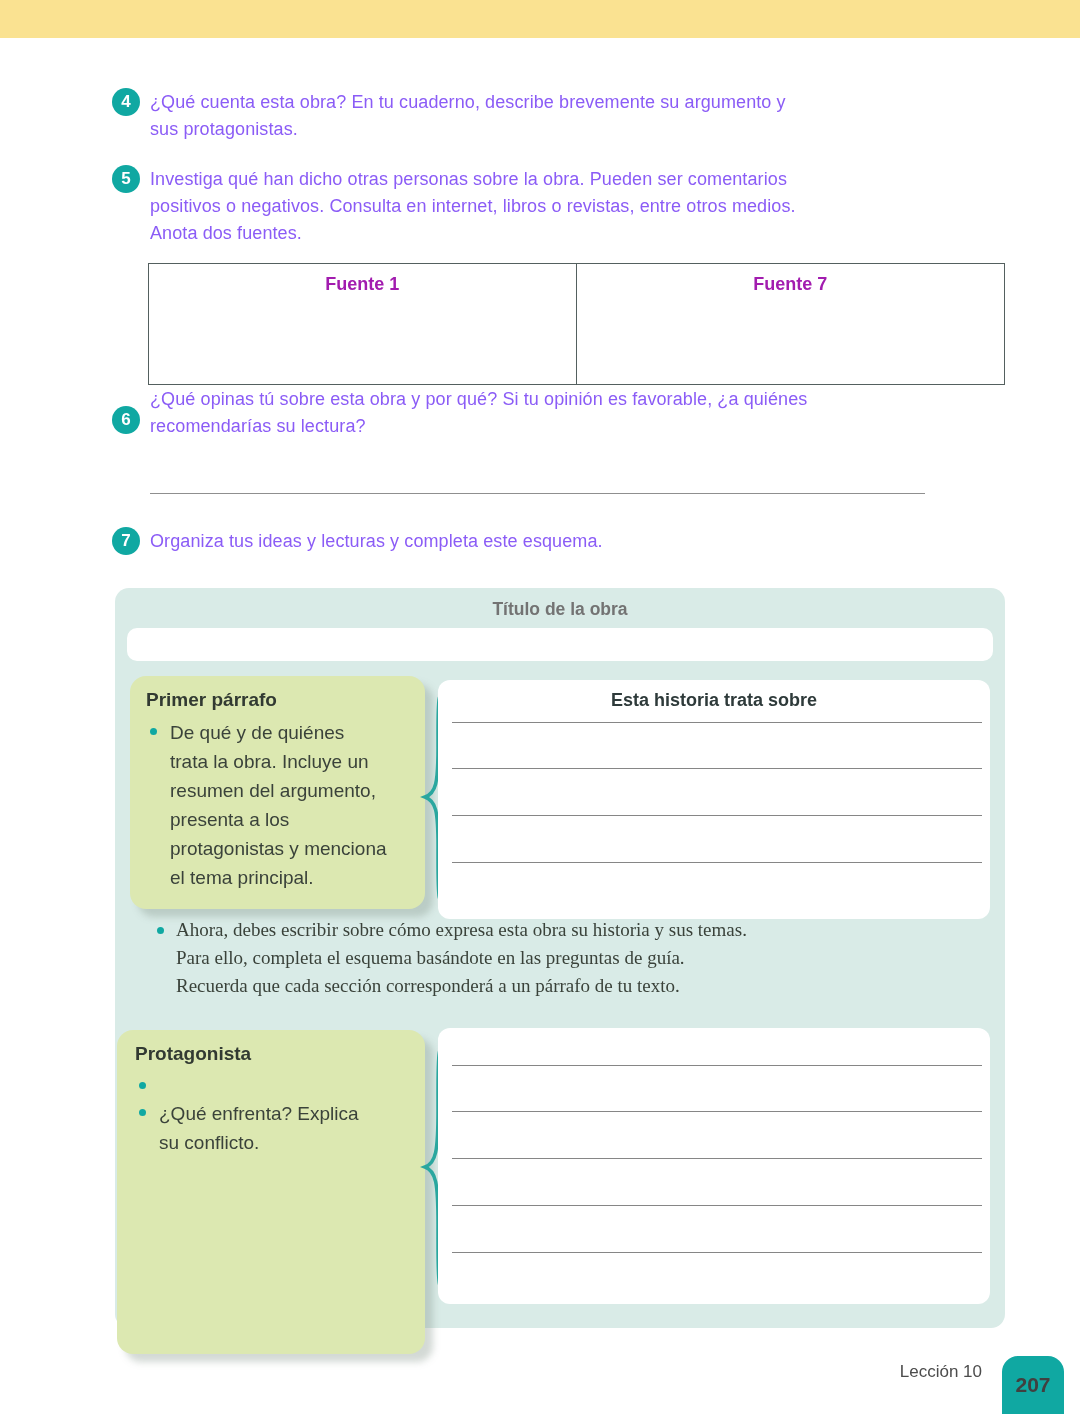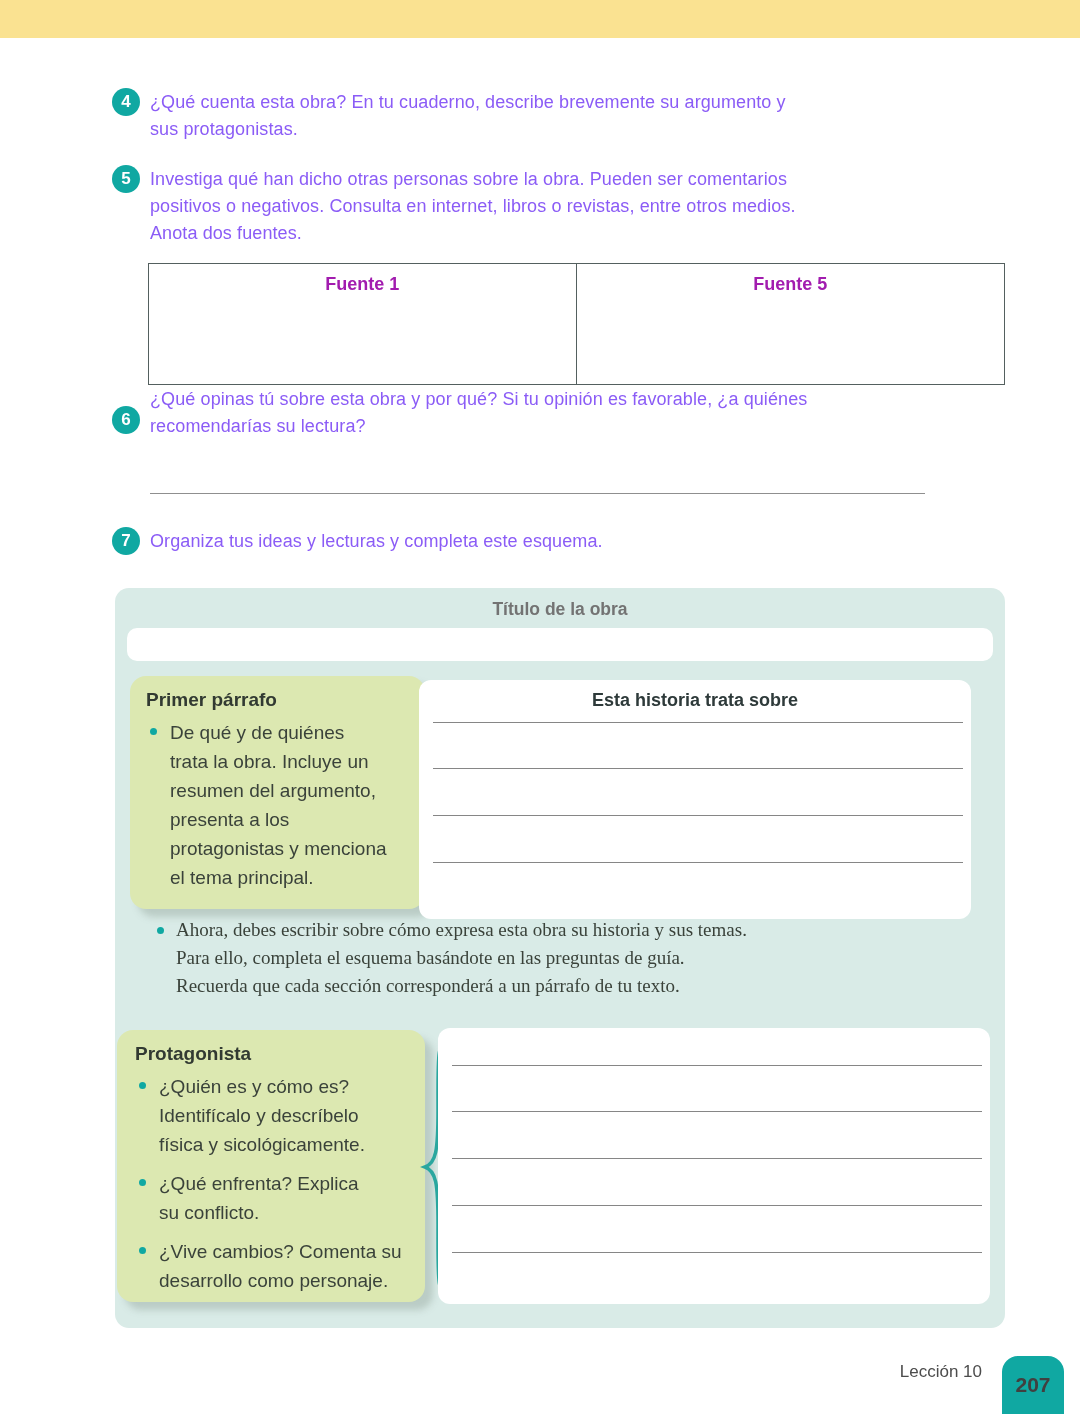--- a/index.html
+++ b/index.html
@@ -103,21 +103,21 @@
   </div>
   <div class="item-text" style="top:166px; width:800px;">Investiga qué han dicho otras personas sobre la obra. Pueden ser comentarios
 positivos o negativos. Consulta en internet, libros o revistas, entre otros medios.
 Anota dos fuentes.</div>
 
   <div class="sources-table">
     <div class="sources-col first">
       <span class="sources-head">Fuente 1</span>
     </div>
     <div class="sources-col">
-      <span class="sources-head">Fuente 5</span>
+      <span class="sources-head">Fuente 7</span>
     </div>
   </div>
 
   <div class="num-badge" style="left:112px; top:406px;">
     <span>6</span>
   </div>
   <div class="item-text" style="top:386px; width:800px;">¿Qué opinas tú sobre esta obra y por qué? Si tu opinión es favorable, ¿a quiénes
 recomendarías su lectura?</div>
   <div class="answer-line-6"></div>
 
@@ -141,52 +141,44 @@
 presenta a los
 protagonistas y menciona
 el tema principal.</span>
       </div>
     </div>
 
     <svg class="brace" style="left:305px; top:97px;" width="32" height="226" viewBox="0 0 32 226">
       <path d="M 29 4 C 17 4 18 14 18 62 C 18 98 16 108 5 112 C 16 116 18 126 18 161 C 18 212 17 222 29 222" fill="none" stroke="#2AA79F" stroke-width="3.5" stroke-linecap="round"></path>
     </svg>
 
-    <div class="white-box" style="left:304px; top:92px; width:552px; height:239px;">
+    <div class="white-box" style="left:323px; top:92px; width:552px; height:239px;">
       <div class="wb-head">Esta historia trata sobre</div>
       <div class="wb-line" style="top:42px;"></div>
       <div class="wb-line" style="top:88px;"></div>
       <div class="wb-line" style="top:135px;"></div>
       <div class="wb-line" style="top:182px;"></div>
     </div>
 
     <div class="note-row">
       <span class="note-dot"></span>
       <span class="note-text">Ahora, debes escribir sobre cómo expresa esta obra su historia y sus temas.
 Para ello, completa el esquema basándote en las preguntas de guía.
 Recuerda que cada sección corresponderá a un párrafo de tu texto.</span>
     </div>
 
-    <div class="green-box" style="left:2px; top:442px; width:308px; height:272px; padding-left:18px;">
+    <div class="green-box" style="left:2px; top:442px; width:308px; height:324px; padding-left:18px;">
       <div class="gb-title">Protagonista</div>
       <div class="gb-bullet">
         <span class="gb-dot"></span>
-        <span class="gb-text">¿Quién es y cómo es?
-Identifícalo y descríbelo
-física y sicológicamente.</span>
       </div>
       <div class="gb-bullet">
         <span class="gb-dot"></span>
         <span class="gb-text">¿Qué enfrenta? Explica
 su conflicto.</span>
-      </div>
-      <div class="gb-bullet">
-        <span class="gb-dot"></span>
-        <span class="gb-text">¿Vive cambios? Comenta su
-desarrollo como personaje.</span>
       </div>
     </div>
 
     <svg class="brace" style="left:305px; top:450px;" width="32" height="260" viewBox="0 0 32 260">
       <path d="M 29 4 C 17 4 18 16 18 72 C 18 113 16 125 5 129 C 16 133 18 145 18 186 C 18 244 17 256 29 256" fill="none" stroke="#2AA79F" stroke-width="3.5" stroke-linecap="round"></path>
     </svg>
 
     <div class="white-box" style="left:323px; top:440px; width:552px; height:276px;">
       <div class="wb-line" style="top:37px;"></div>
       <div class="wb-line" style="top:83px;"></div>

